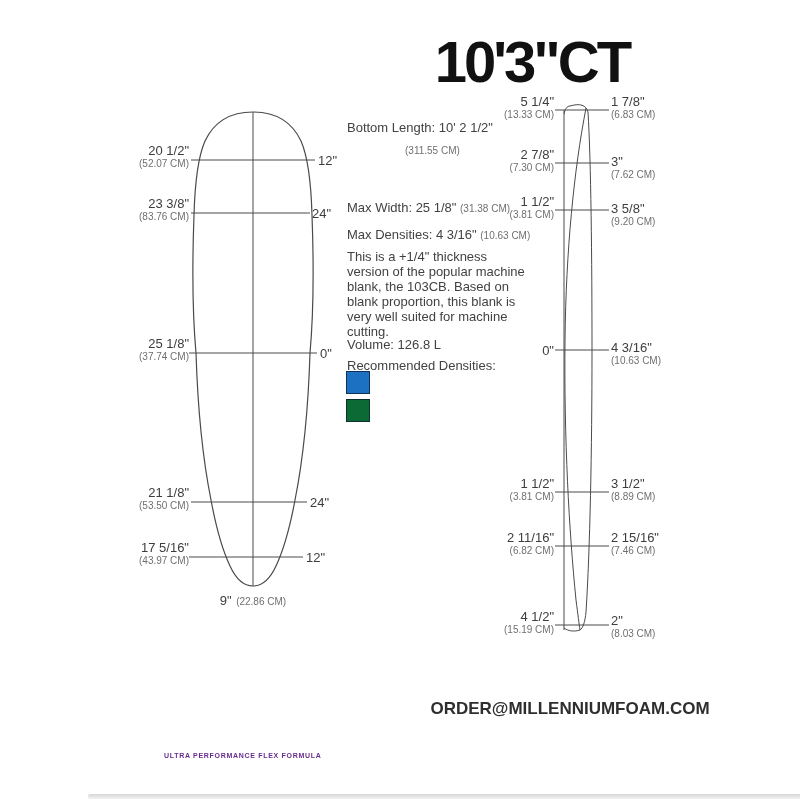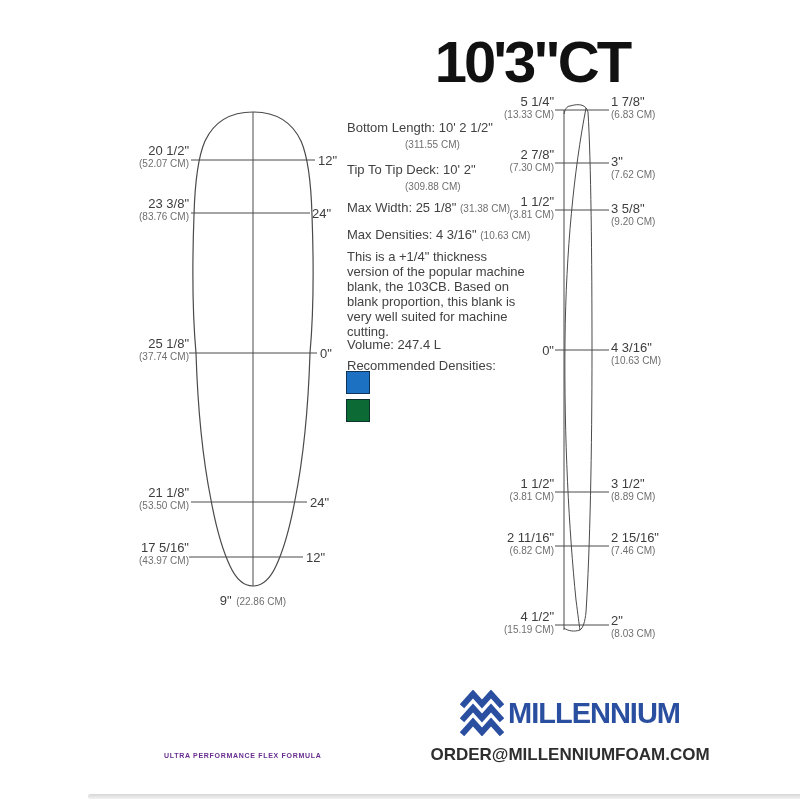--- a/index.html
+++ b/index.html
@@ -10,21 +10,21 @@
   .title{font-weight:bold;font-size:58px;letter-spacing:-3px;color:#111;text-align:center;
          font-family:"Liberation Sans", sans-serif;}
   .dimblock{line-height:1.05;}
   .dimblock.r{text-align:right;}
   .dimblock.l{text-align:left;}
   .dim{font-size:13px;color:#3d3d3d;}
   .dimcm{font-size:10px;color:#6f6f6f;margin-top:1px;}
   .station{font-size:13px;color:#3d3d3d;}
   .spec-line{font-size:13px;color:#424242;}
   .spec-cm{font-size:10px;color:#6f6f6f;}
-  .spec-cm-row{padding-left:58px;margin-top:4px;}
+  .spec-cm-row{padding-left:58px;margin-top:10px;}
   .desc{font-size:13px;line-height:15px;color:#424242;width:178px;}
   .swatch{width:24px;height:23px;border:1px solid rgba(10,25,40,0.7);box-sizing:border-box;}
   .tail-label{text-align:center;}
   
   .mob-wrap{line-height:1;}
   .mob-name{font-size:47px;font-weight:bold;letter-spacing:-1px;}
   .mob-plus{font-size:56px;font-weight:bold;position:relative;top:-12px;left:-2px;}
   .mob-tagline{font-size:7px;font-weight:bold;letter-spacing:0.7px;}
   .mil-wrap{text-align:center;width:300px;}
   .mil-row{display:flex;align-items:center;justify-content:center;gap:4px;}
@@ -118,40 +118,35 @@
   <div class="abs tail-label" style="left:193px;top:591px;width:120px;">
     <span class="dim">9"</span>
     <span class="dimcm">(22.86 CM)</span>
   </div>
 
   <div class="abs spec-line" style="left:347px;top:120px;">
     <span>Bottom Length:</span>
     <span>10' 2 1/2"</span>
     <div class="spec-cm spec-cm-row">(311.55 CM)</div>
   </div>
-  <div class="abs spec-line" style="left:347px;top:162px;">
-    <span>Tip To Tip Deck:</span>
-    <span>10' 2"</span>
-    <div class="spec-cm spec-cm-row">(309.88 CM)</div>
-  </div>
   <div class="abs spec-line" style="left:347px;top:200px;">
     <span>Max Width:</span>
     <span>25 1/8"</span>
     <span class="spec-cm">(31.38 CM)</span>
   </div>
   <div class="abs spec-line" style="left:347px;top:227px;">
     <span>Max Densities:</span>
     <span>4 3/16"</span>
     <span class="spec-cm">(10.63 CM)</span>
   </div>
   <div class="abs desc" style="left:347px;top:249px;">This is a +1/4" thickness version of the popular machine blank, the 103CB. Based on blank proportion, this blank is very well suited for machine cutting.</div>
 
   <div class="abs spec-line" style="left:347px;top:337px;">
     <span>Volume:</span>
-    <span>247.4 L</span>
+    <span>126.8 L</span>
   </div>
   <div class="abs spec-line" style="left:347px;top:358px;">Recommended Densities:</div>
   <div class="abs swatch" style="left: 346px; top: 371px; background: rgb(29, 113, 194);"></div>
   <div class="abs swatch" style="left: 346px; top: 399px; background: rgb(12, 106, 53);"></div>
 
   <div class="abs dimblock r" style="left:466px;top:95px;width:88px;">
     <div class="dim">5 1/4"</div>
     <div class="dimcm">(13.33 CM)</div>
   </div>
   <div class="abs dimblock l" style="left:611px;top:95px;width:90px;">
@@ -208,25 +203,17 @@
     <div class="dimcm">(15.19 CM)</div>
   </div>
   <div class="abs dimblock l" style="left:611px;top:614px;width:90px;">
     <div class="dim">2"</div>
     <div class="dimcm">(8.03 CM)</div>
   </div>
 
   <div class="abs mob-tagline" style="left: 164px; top: 752px; color: rgb(104, 45, 143);">ULTRA PERFORMANCE FLEX FORMULA</div>
 
   <div class="abs mil-wrap" style="left:420px;top:690px;">
-    <div class="mil-row">
-      <svg class="mil-icon" width="44" height="46" viewBox="0 0 44 46" style="color: rgb(43, 79, 160);">
-        <polyline points="4,14 13,4 22,14 31,4 40,14"></polyline>
-        <polyline points="4,28 13,18 22,28 31,18 40,28"></polyline>
-        <polyline points="4,42 13,32 22,42 31,32 40,42"></polyline>
-      </svg>
-      <span class="mil-name" style="color: rgb(43, 79, 160);">MILLENNIUM</span>
-    </div>
     <div class="mil-email">ORDER@MILLENNIUMFOAM.COM</div>
   </div>
 
   <div class="bottom-bar"></div>
 </div>
 
 </body></html>

